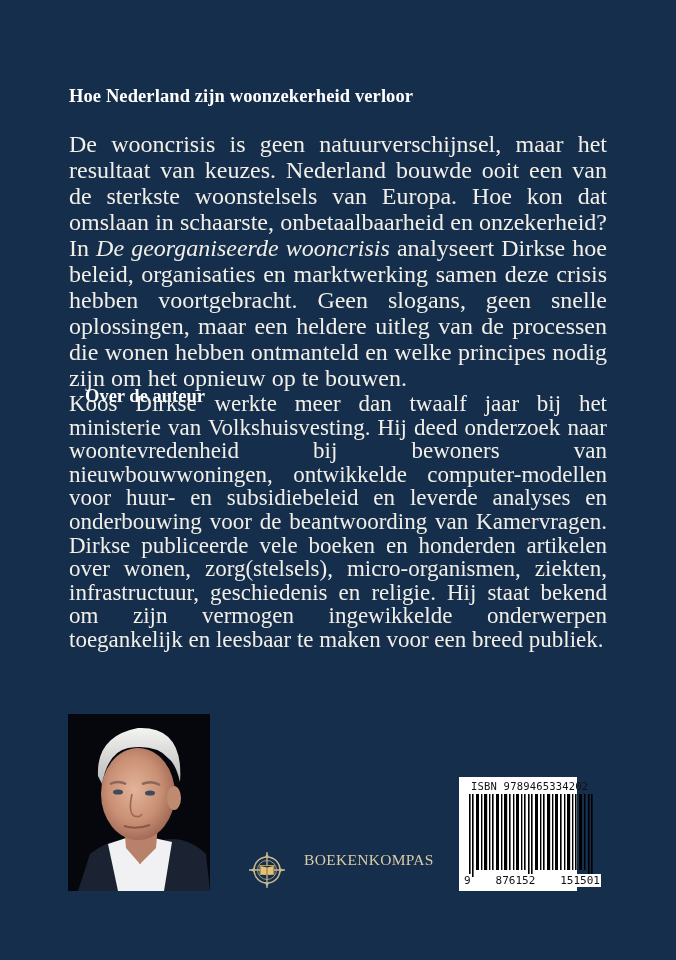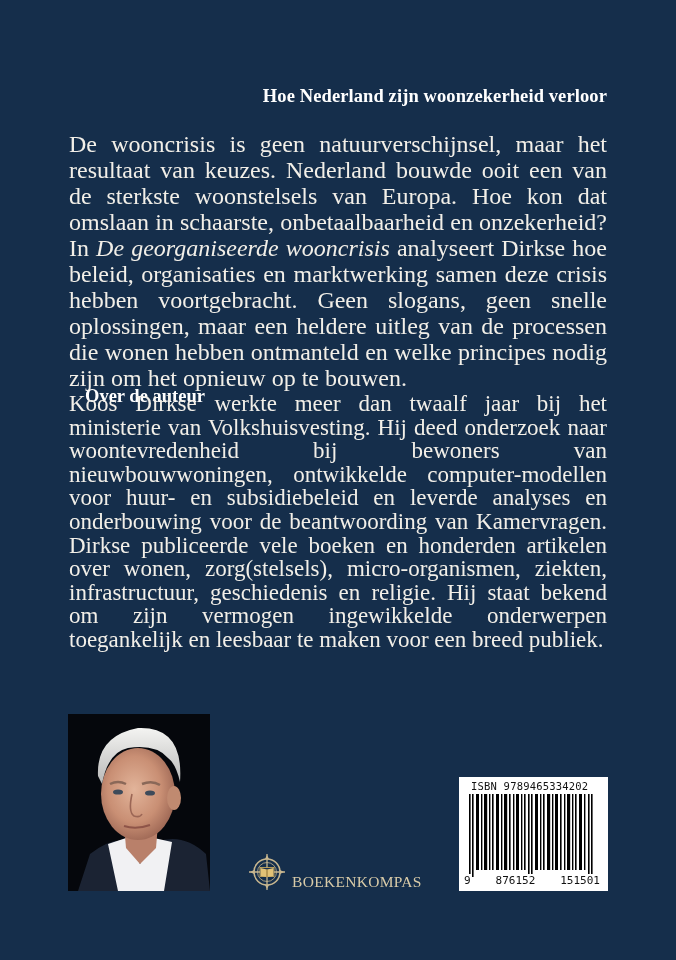--- a/index.html
+++ b/index.html
@@ -19,21 +19,21 @@
       position: absolute;
       left: 0; top: 0;
       width: 676px; height: 960px;
       background: #152e4b;
     }
     .title {
       position: absolute;
       left: 69px;
       width: 538px;
       top: 86px;
-      text-align: right;
+      text-align: left;
       font-family: "Liberation Serif", serif;
       font-weight: bold;
       font-size: 18.5px;
       letter-spacing: 0.1px;
       color: #ffffff;
       margin: 0;
     }
     .blurb {
       position: absolute;
       left: 69px;
@@ -83,35 +83,35 @@
       overflow: hidden;
     }
     .photo svg { display: block; }
     
     .publisher {
       position: absolute;
       left: 248px;
       top: 851px;
       height: 40px;
       display: flex;
-      align-items: flex-end;
-      gap: 6px;
+      align-items: flex-start;
+      gap: 18px;
     }
     .publisher-name {
       font-family: "Liberation Serif", serif;
       font-size: 15.5px;
       letter-spacing: 0.3px;
       color: #d9cba8;
     }
     
     .barcode-box {
       position: absolute;
       left: 459px;
       top: 777px;
-      width: 149px;
+      width: 118px;
       height: 114px;
       background: #ffffff;
       box-sizing: border-box;
     }
     .isbn-top {
       position: absolute;
       left: 12px;
       top: 3px;
       font-family: "DejaVu Sans Mono", "Liberation Mono", monospace;
       font-size: 10.5px;

